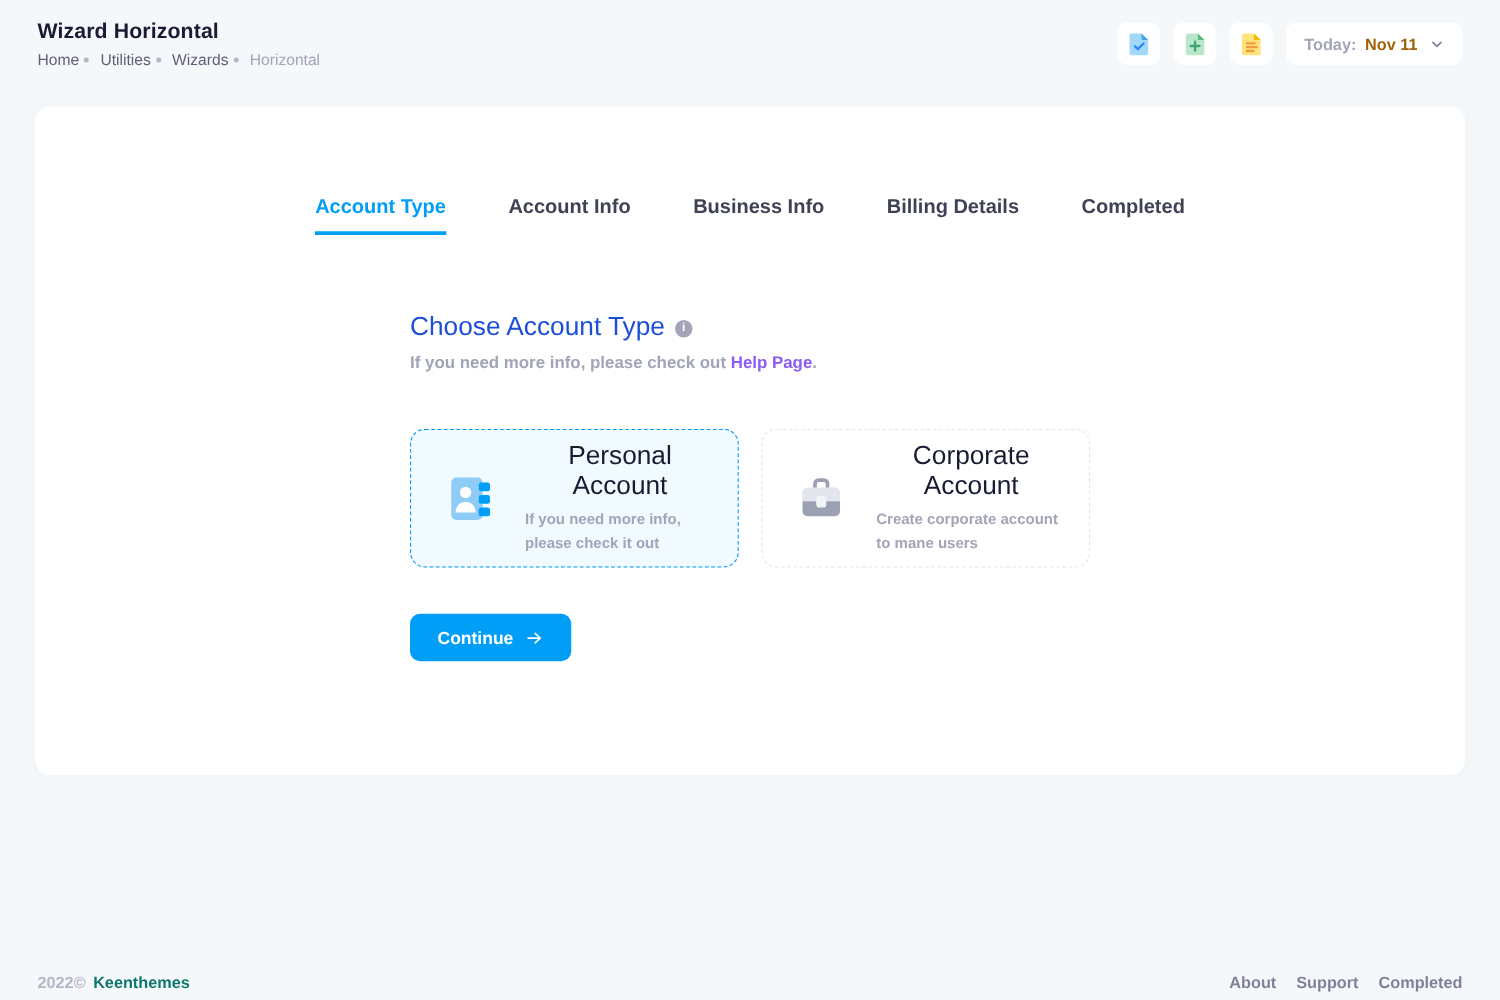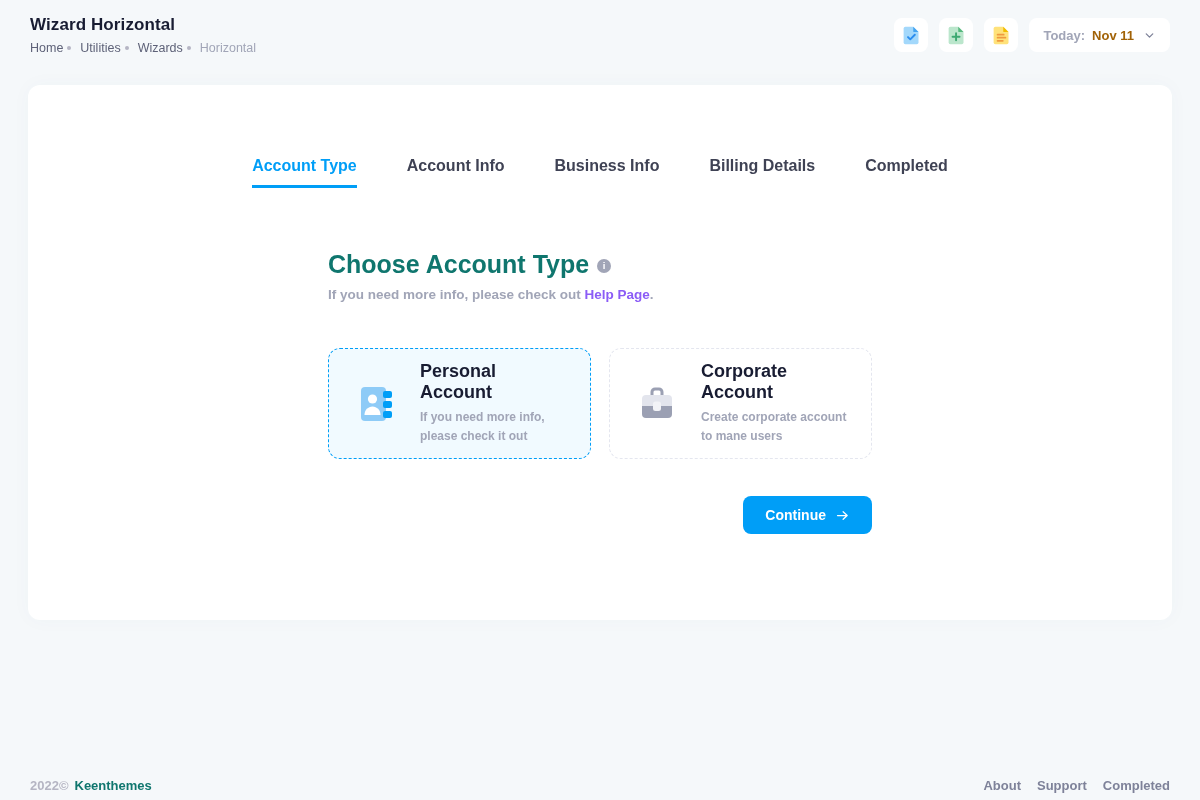--- a/index.html
+++ b/index.html
@@ -50,41 +50,41 @@
   .step {
     font-size:16px; font-weight:700; color:#3f4254;
     padding-bottom:9px; border-bottom:3px solid transparent; cursor:pointer;
     line-height:20px;
   }
   .step.active { color:#009ef7; border-bottom-color:#009ef7; }
 
   
   .form-area { width:544px; margin:62px auto 0 auto; }
   .heading-row { display:flex; align-items:center; gap:8px; }
-  .form-heading { font-size:25px; font-weight:700; color:#0f766e; }
+  .form-heading { font-size:21px; font-weight:400; color:#1d4ed8; }
   .info-icon {
     width:14px; height:14px; border-radius:50%; background:#a1a5b7;
     color:#ffffff; font-size:9.5px; font-weight:700; line-height:14px;
     text-align:center; display:inline-block; cursor:pointer; margin-top:2px;
   }
   .form-subtitle { margin-top:8px; font-size:13.5px; color:#a1a5b7; font-weight:600; }
   .help-link { color:#8b5cf6; cursor:pointer; text-decoration:none; }
 
   .options-row { display:flex; gap:18px; margin-top:46px; }
   .option-card {
     flex:1; height:111px; border-radius:12px; cursor:pointer;
     display:flex; align-items:center; gap:22px; padding:0 18px 0 25px;
     background:#ffffff; border:1px dashed #e4e6ef;
   }
   .option-card.selected { background:#f1faff; border:1px dashed #009ef7; }
   .option-icon { flex:0 0 auto; display:flex; }
-  .option-title { font-size:18px; font-weight:700; color:#181c32; }
+  .option-title { font-size:21px; font-weight:400; color:#181c32;text-align:center; }
   .option-desc { margin-top:5px; font-size:12px; line-height:1.6; color:#a1a5b7; font-weight:700; max-width:172px; }
 
-  .actions-row { display:flex; justify-content:flex-end; margin-top:37px; }
+  .actions-row { display:flex; justify-content:flex-start; margin-top:37px; }
   .continue-btn {
     background:#009ef7; color:#ffffff; border:none; border-radius:8px;
     font-size:14px; font-weight:700; font-family:"Liberation Sans", sans-serif;
     padding:0 22px; height:38px; display:flex; align-items:center; gap:9px; cursor:pointer;
   }
 
   
   .footer {
     margin-top:auto; padding:0 30px 7px 30px;
     display:flex; justify-content:space-between; align-items:center;

